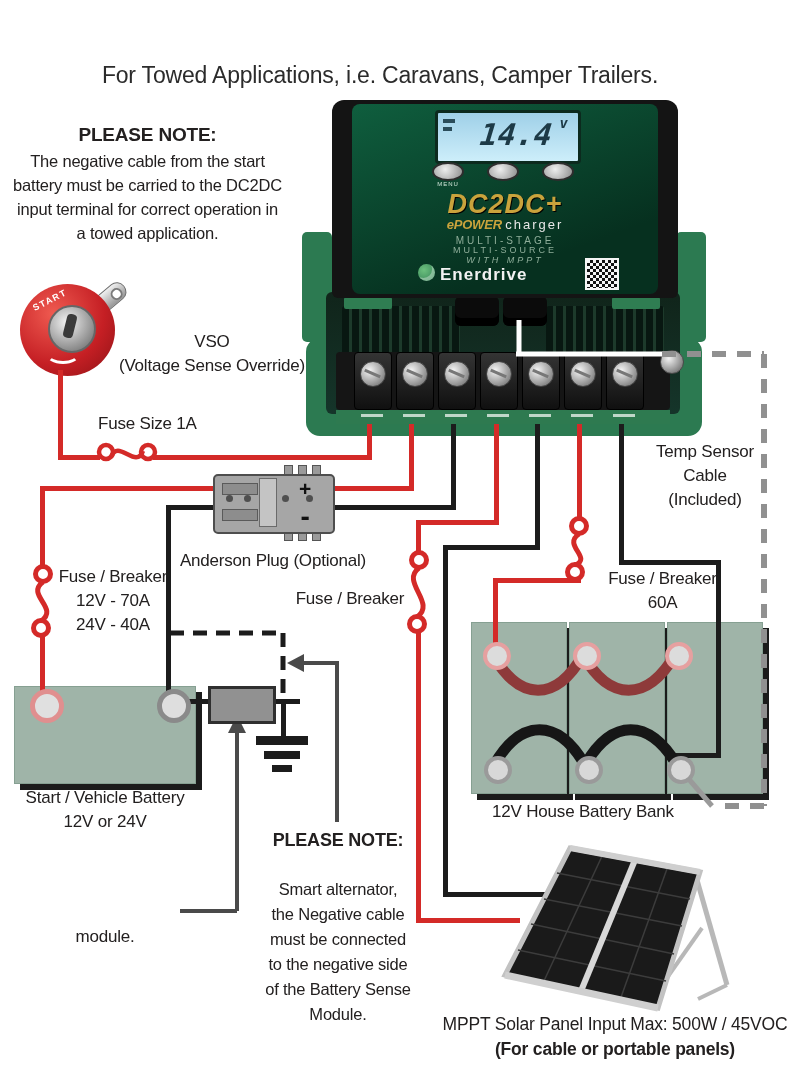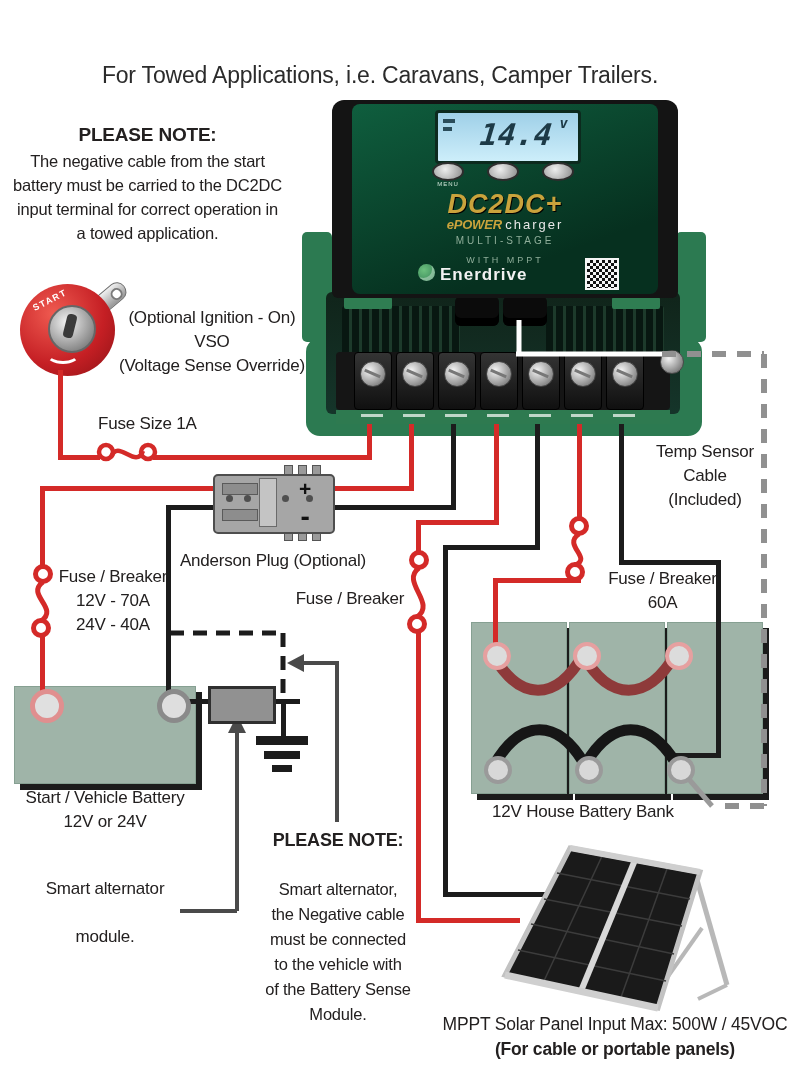--- a/index.html
+++ b/index.html
@@ -63,21 +63,22 @@
   <div class="charger-part" style="left:487px;top:162px;width:28px;height:15px;border-radius:50%;background:radial-gradient(circle at 40% 35%,#eee,#8a8a8a);border:2px solid #2d2d2d;z-index:4;"></div>
   <div class="charger-part" style="left:542px;top:162px;width:28px;height:15px;border-radius:50%;background:radial-gradient(circle at 40% 35%,#eee,#8a8a8a);border:2px solid #2d2d2d;z-index:4;"></div>
   <div class="lbl" style="left:428px;top:180px;width:40px;font-size:6px;color:#cfe3d6;z-index:4;letter-spacing:1px;">MENU</div>
 
   <div class="lbl" style="left:352px;top:186px;width:306px;font-size:27px;font-weight:700;font-style:italic;color:#c9a33c;z-index:4;text-shadow:1px 1px 0 #000;letter-spacing:1px;">DC2DC+</div>
   <div class="lbl" style="left:352px;top:216px;width:306px;font-size:13px;z-index:4;color:#e8e8e8;">
     <span style="color:#c9a33c;font-style:italic;font-weight:700;">ePOWER</span>
     <span style="letter-spacing:2px;">charger</span>
   </div>
   <div class="lbl" style="left:352px;top:234px;width:306px;font-size:10px;color:#8fae9a;letter-spacing:3px;z-index:4;">MULTI-STAGE</div>
-  <div class="lbl" style="left:352px;top:254px;width:306px;font-size:9px;color:#8fae9a;letter-spacing:3px;z-index:4;">WITH MPPT</div>
+  <div class="lbl" style="left:352px;top:244px;width:306px;font-size:9px;color:#8fae9a;letter-spacing:3px;z-index:4;">MULTI-SOURCE</div>
+  <div class="lbl" style="left:352px;top:254px;width:306px;font-size:9px;color:#8fae9a;letter-spacing:3px;z-index:4;font-style:italic;">WITH MPPT</div>
   <div class="charger-part" style="left:418px;top:264px;width:17px;height:17px;border-radius:50%;background:radial-gradient(circle at 35% 35%,#6cc07e,#2f7d52);z-index:4;box-shadow:inset -3px -3px 0 rgba(255,255,255,.35);"></div>
   <div class="lbl" style="left:440px;top:263px;width:120px;font-size:17px;font-weight:700;color:#f2f2f2;z-index:4;text-align:left;letter-spacing:1px;">Enerdrive</div>
   <div class="charger-part" style="left:585px;top:258px;width:30px;height:28px;background:repeating-conic-gradient(#111 0% 25%,#f5f5f5 0% 50%) 0 0/6px 6px;border:2px solid #f5f5f5;z-index:4;"></div>
 
   <div class="charger-part" style="left:336px;top:352px;width:334px;height:58px;background:#151515;border-radius:4px;z-index:3;"></div>
   <div class="terminal" style="left:354px;">
       <div class="screw"></div>
     </div>
   <div class="terminal" style="left:396px;">
       <div class="screw"></div>
@@ -263,21 +264,20 @@
 
   <div style="position:absolute;left:208px;top:686px;width:62px;height:32px;background:#919191;border:3px solid #2f2f2f;z-index:6;"></div>
 
   <div class="term-circ" style="left:483px;top:642px;width:20px;height:20px;background:#dcdcdc;border:4px solid #e6a0a0;"></div>
   <div class="term-circ" style="left:573px;top:642px;width:20px;height:20px;background:#dcdcdc;border:4px solid #e6a0a0;"></div>
   <div class="term-circ" style="left:665px;top:642px;width:20px;height:20px;background:#dcdcdc;border:4px solid #e6a0a0;"></div>
   <div class="term-circ" style="left:484px;top:756px;width:20px;height:20px;background:#d8d8d8;border:4px solid #9a9a9a;"></div>
   <div class="term-circ" style="left:575px;top:756px;width:20px;height:20px;background:#d8d8d8;border:4px solid #9a9a9a;"></div>
   <div class="term-circ" style="left:667px;top:756px;width:20px;height:20px;background:#d8d8d8;border:4px solid #9a9a9a;"></div>
 
-  <div class="lbl" style="left:112px;top:306px;width:200px;font-size:17px;z-index:7;">(Optional Ignition - On)</div>
   <div class="lbl" style="left:112px;top:330px;width:200px;font-size:17px;z-index:7;">VSO</div>
   <div class="lbl" style="left:112px;top:354px;width:200px;font-size:17px;z-index:7;">(Voltage Sense Override)</div>
 
   <div class="lbl" style="left:98px;top:412px;width:130px;font-size:17px;text-align:left;z-index:7;">Fuse Size 1A</div>
 
   <div class="lbl" style="left:638px;top:440px;width:134px;font-size:17px;z-index:7;">Temp Sensor</div>
   <div class="lbl" style="left:638px;top:464px;width:134px;font-size:17px;z-index:7;">Cable</div>
   <div class="lbl" style="left:638px;top:488px;width:134px;font-size:17px;z-index:7;">(Included)</div>
 
   <div class="lbl" style="left:173px;top:533px;width:200px;font-size:17px;z-index:7;margin-top:16px;">Anderson Plug (Optional)</div>
@@ -289,27 +289,26 @@
   <div class="lbl" style="left:295px;top:587px;width:110px;font-size:17px;z-index:7;">Fuse / Breaker</div>
 
   <div class="lbl" style="left:595px;top:567px;width:135px;font-size:17px;z-index:7;">Fuse / Breaker</div>
   <div class="lbl" style="left:595px;top:591px;width:135px;font-size:17px;z-index:7;">60A</div>
 
   <div class="lbl" style="left:10px;top:786px;width:190px;font-size:17px;z-index:7;">Start / Vehicle Battery</div>
   <div class="lbl" style="left:10px;top:810px;width:190px;font-size:17px;z-index:7;">12V or 24V</div>
 
   <div class="lbl" style="left:468px;top:800px;width:230px;font-size:17px;z-index:7;">12V House Battery Bank</div>
 
-  <div class="lbl" style="left:25px;top:877px;width:160px;font-size:17px;z-index:7;">Smart alternator</div>
   <div class="lbl" style="left:25px;top:925px;width:160px;font-size:17px;z-index:7;">module.</div>
 
   <div class="lbl b" style="left:248px;top:828px;width:180px;font-size:18px;z-index:7;">PLEASE NOTE:</div>
   <div class="lbl" style="left:248px;top:878px;width:180px;font-size:16.5px;z-index:7;">Smart alternator,</div>
   <div class="lbl" style="left:248px;top:903px;width:180px;font-size:16.5px;z-index:7;">the Negative cable</div>
   <div class="lbl" style="left:248px;top:928px;width:180px;font-size:16.5px;z-index:7;">must be connected</div>
-  <div class="lbl" style="left:248px;top:953px;width:180px;font-size:16.5px;z-index:7;">to the vehicle with</div>
+  <div class="lbl" style="left:248px;top:953px;width:180px;font-size:16.5px;z-index:7;">to the negative side</div>
   <div class="lbl" style="left:248px;top:978px;width:180px;font-size:16.5px;z-index:7;">of the Battery Sense</div>
   <div class="lbl" style="left:248px;top:1003px;width:180px;font-size:16.5px;z-index:7;">Module.</div>
 
   <div class="lbl" style="left:430px;top:1012px;width:370px;font-size:17.5px;z-index:7;">MPPT Solar Panel Input Max: 500W / 45VOC</div>
   <div class="lbl b" style="left:430px;top:1037px;width:370px;font-size:17.5px;z-index:7;">(For cable or portable panels)</div>
 
 </div>
 
 </body></html>

